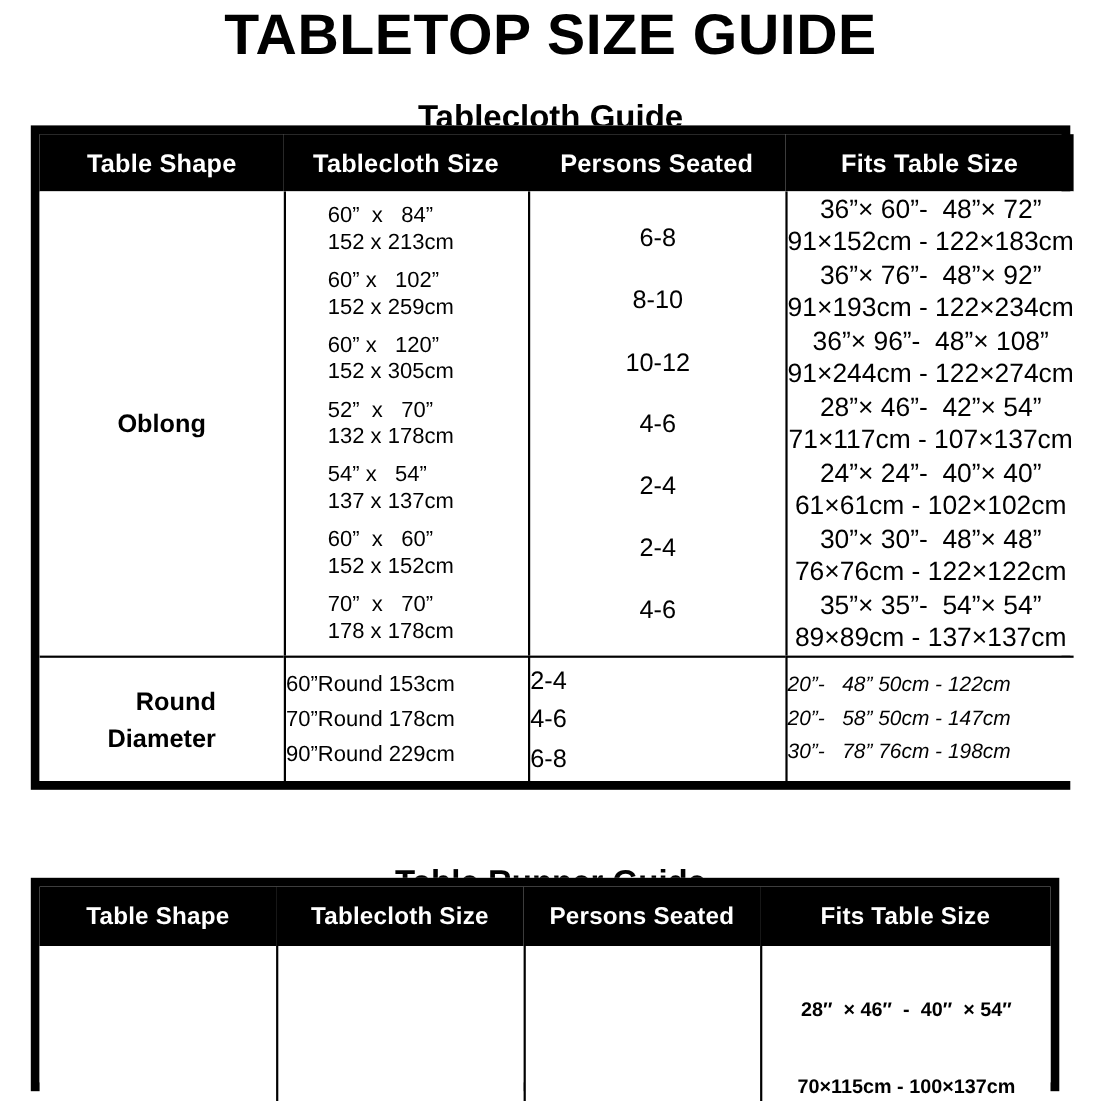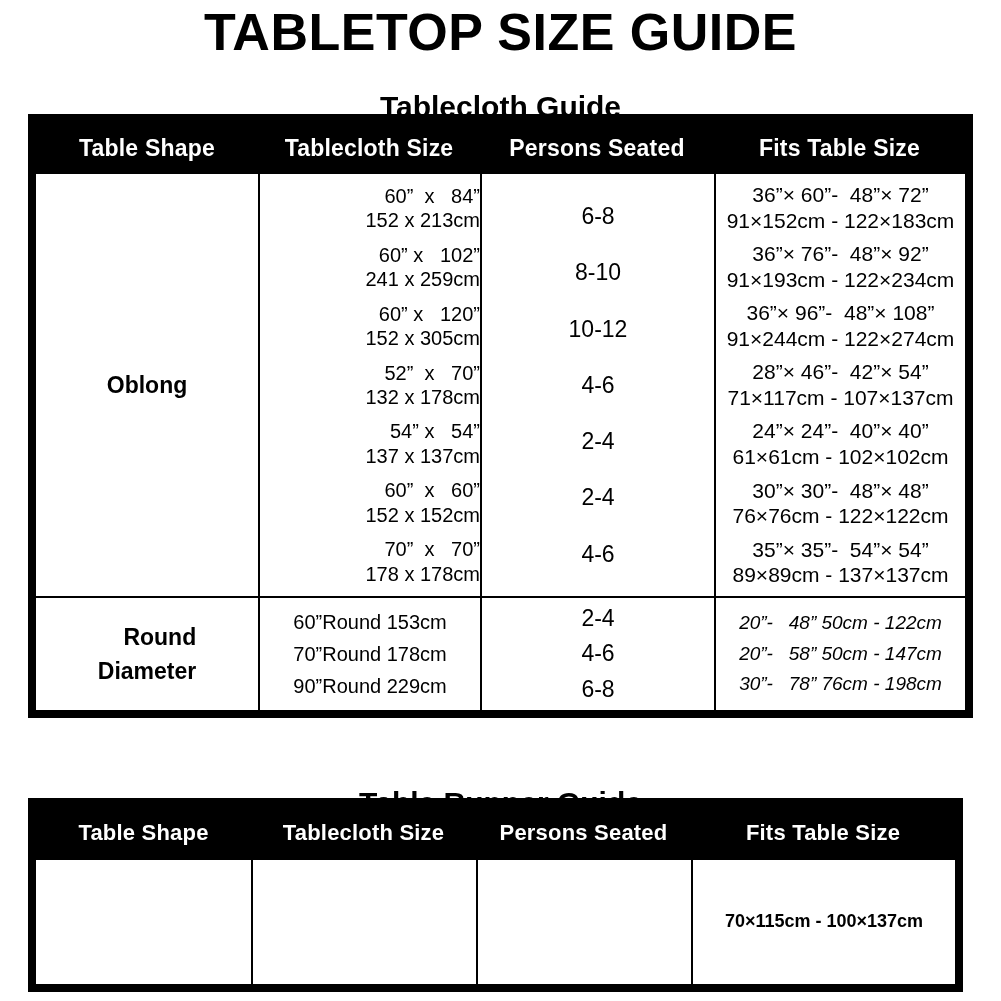--- a/index.html
+++ b/index.html
@@ -121,37 +121,37 @@
     justify-content: space-evenly;
   }
   .stack .sub {
     display: flex;
     flex-direction: column;
     align-items: center;
     justify-content: center;
     text-align: center;
     line-height: 1.22;
   }
-  .stack.left-ish .sub { align-items: flex-end; padding-left: 38px; }
+  .stack.left-ish .sub { align-items: flex-start; padding-left: 38px; }
 
   .size-txt { font-size: 20px; white-space: pre; }
   .seat-txt { font-size: 23px; }
-  .fits-txt { font-size: 21px; white-space: pre; text-align: right; }
+  .fits-txt { font-size: 24px; white-space: pre; text-align: right; }
 
   
   .round-stack {
     display: flex;
     flex-direction: column;
     width: 100%;
     height: 100%;
     justify-content: center;
     gap: 10px;
   }
   .round-stack .line {
-    text-align: center;
+    text-align: left;
     font-size: 20px;
     line-height: 1.1;
   }
   .round-stack.seats .line { font-size: 23px; }
   .round-stack.fits .line { font-size: 19px; white-space: pre; font-style: italic; }
 
   
   .runner-stack {
     display: flex;
     flex-direction: column;
@@ -195,21 +195,21 @@
     </div>
 
     <div class="cell no-top">
       <div class="stack left-ish">
         <div class="sub">
           <span class="size-txt">60”  x   84”</span>
           <span class="size-txt">152 x 213cm</span>
         </div>
         <div class="sub">
           <span class="size-txt">60” x   102”</span>
-          <span class="size-txt">241 x 259cm</span>
+          <span class="size-txt">152 x 259cm</span>
         </div>
         <div class="sub">
           <span class="size-txt">60” x   120”</span>
           <span class="size-txt">152 x 305cm</span>
         </div>
         <div class="sub">
           <span class="size-txt">52”  x   70”</span>
           <span class="size-txt">132 x 178cm</span>
         </div>
         <div class="sub">
@@ -349,20 +349,21 @@
     <div class="cell no-top">
       <div class="runner-stack seats">
         
         
       </div>
     </div>
 
     <div class="cell no-top">
       <div class="runner-fits">
         <div class="grp">
+          <div>28″  × 46″  -  40″  × 54″</div>
           <div>70×115cm - 100×137cm</div>
         </div>
 
       </div>
     </div>
 
   </div>
 </div>
 
 </body></html>

